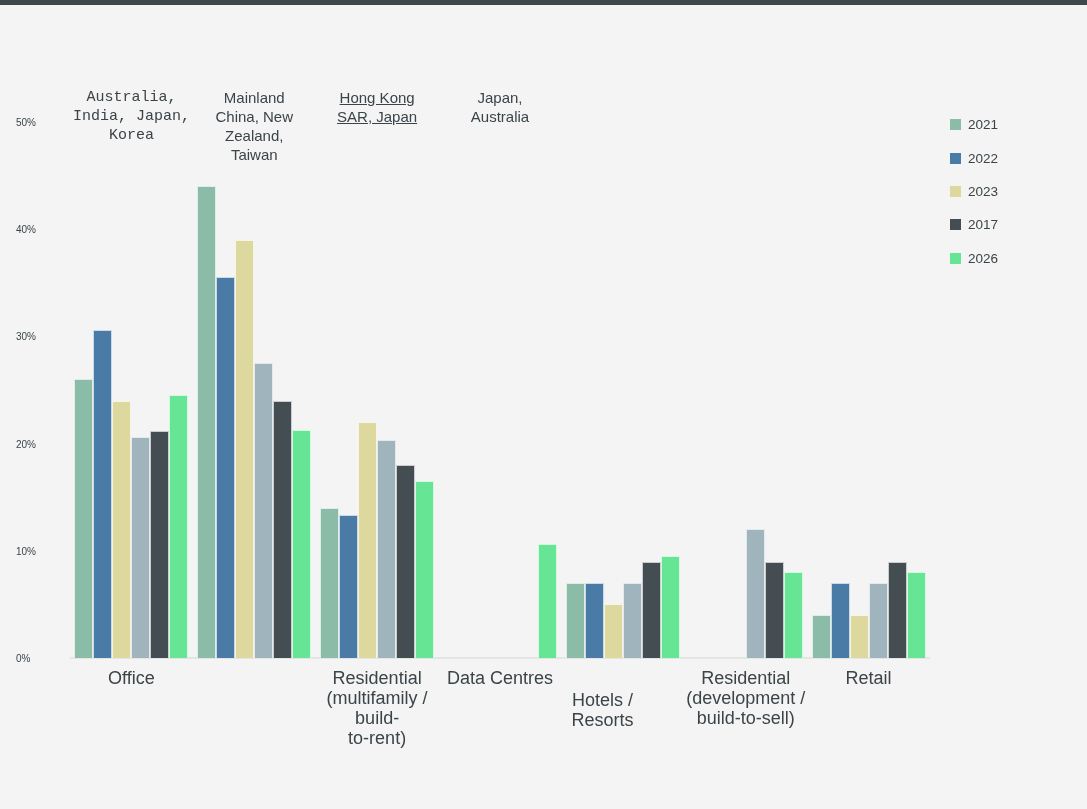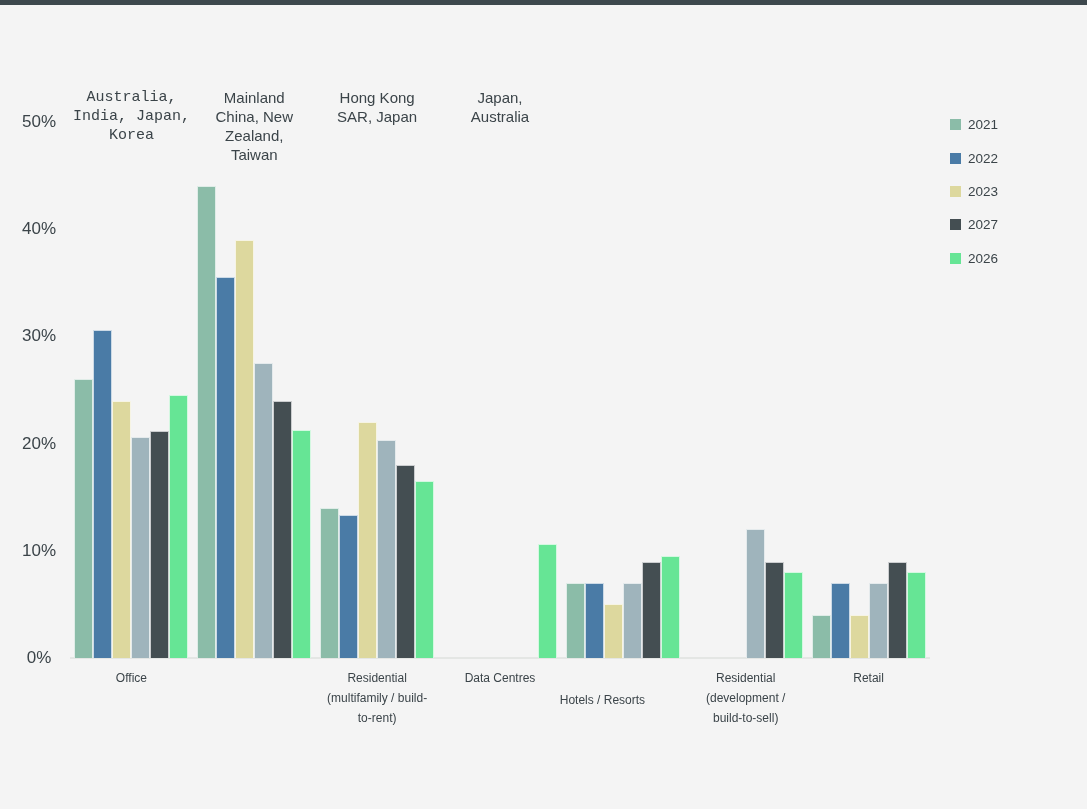--- a/index.html
+++ b/index.html
@@ -44,22 +44,22 @@
     width: 860px;
     height: 2px;
     background: #e4e6e4;
   }
 
   
   .ytick {
     position: absolute;
     right: 0;
     width: 46px;
-    text-align: center;
-    font-size: 17px;
+    text-align: left;
+    font-size: 10px;
     color: #3b4449;
     transform: translateY(-50%);
     white-space: nowrap;
   }
   .y-axis {
     position: absolute;
     left: 8px;
     top: 122px;
     width: 54px;
     height: 536px;
@@ -91,21 +91,21 @@
   .bar.empty {
     border: none;
     background: transparent;
   }
 
   
   .cat-label {
     position: absolute;
     top: 668px;
     text-align: center;
-    font-size: 12px;
+    font-size: 18px;
     line-height: 20px;
     color: #3b4449;
   }
 
   
   .annot {
     position: absolute;
     text-align: center;
     font-size: 15px;
     line-height: 19px;
@@ -235,21 +235,21 @@
       <div class="legend-row">
         <span class="legend-swatch" style="background: rgb(74, 123, 166);"></span>
         <span class="legend-label">2022</span>
       </div>
       <div class="legend-row">
         <span class="legend-swatch" style="background: rgb(221, 216, 158);"></span>
         <span class="legend-label">2023</span>
       </div>
       <div class="legend-row">
         <span class="legend-swatch" style="background: rgb(68, 78, 82);"></span>
-        <span class="legend-label">2027</span>
+        <span class="legend-label">2017</span>
       </div>
       <div class="legend-row">
         <span class="legend-swatch" style="background: rgb(102, 229, 149);"></span>
         <span class="legend-label">2026</span>
       </div>
     </div>
 
 <div class="cat-label" style="left: 70px; width: 122.857px;">
       <div>Office</div>
     </div>
@@ -276,21 +276,21 @@
       <div>Australia,</div>
       <div>India, Japan,</div>
       <div>Korea</div>
     </div>
     <div class="annot" style="left: 192.857px; width: 122.857px; top: 88px;">
       <div>Mainland</div>
       <div>China, New</div>
       <div>Zealand,</div>
       <div>Taiwan</div>
     </div>
-    <div class="annot" style="left: 315.714px; width: 122.857px; top: 88px;">
+    <div class="annot" style="left: 315.714px; width: 122.857px; top: 88px; text-decoration: underline;">
       <div>Hong Kong</div>
       <div>SAR, Japan</div>
     </div>
     <div class="annot" style="left: 438.571px; width: 122.857px; top: 88px;">
       <div>Japan,</div>
       <div>Australia</div>
     </div>
   </div>
 
 </body></html>

